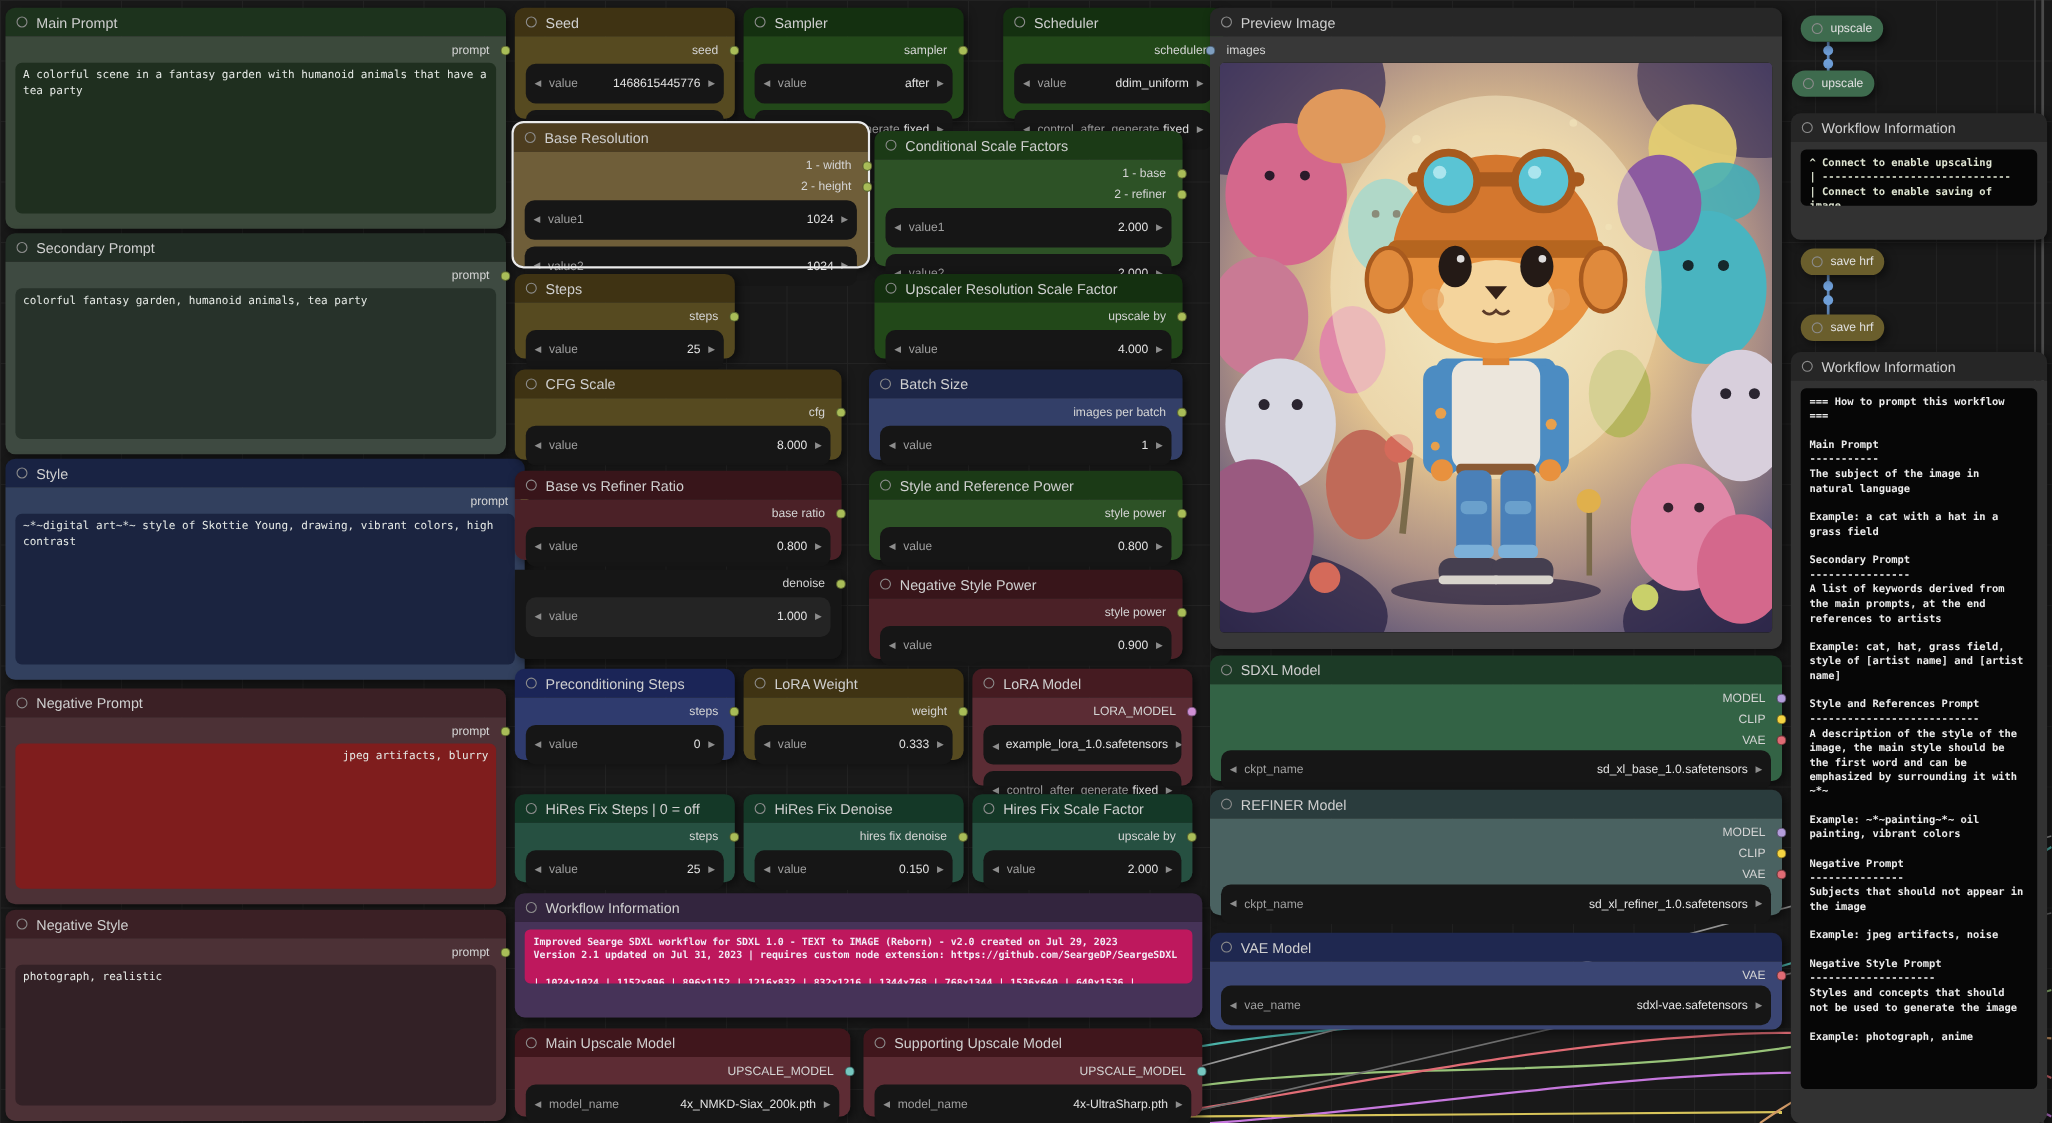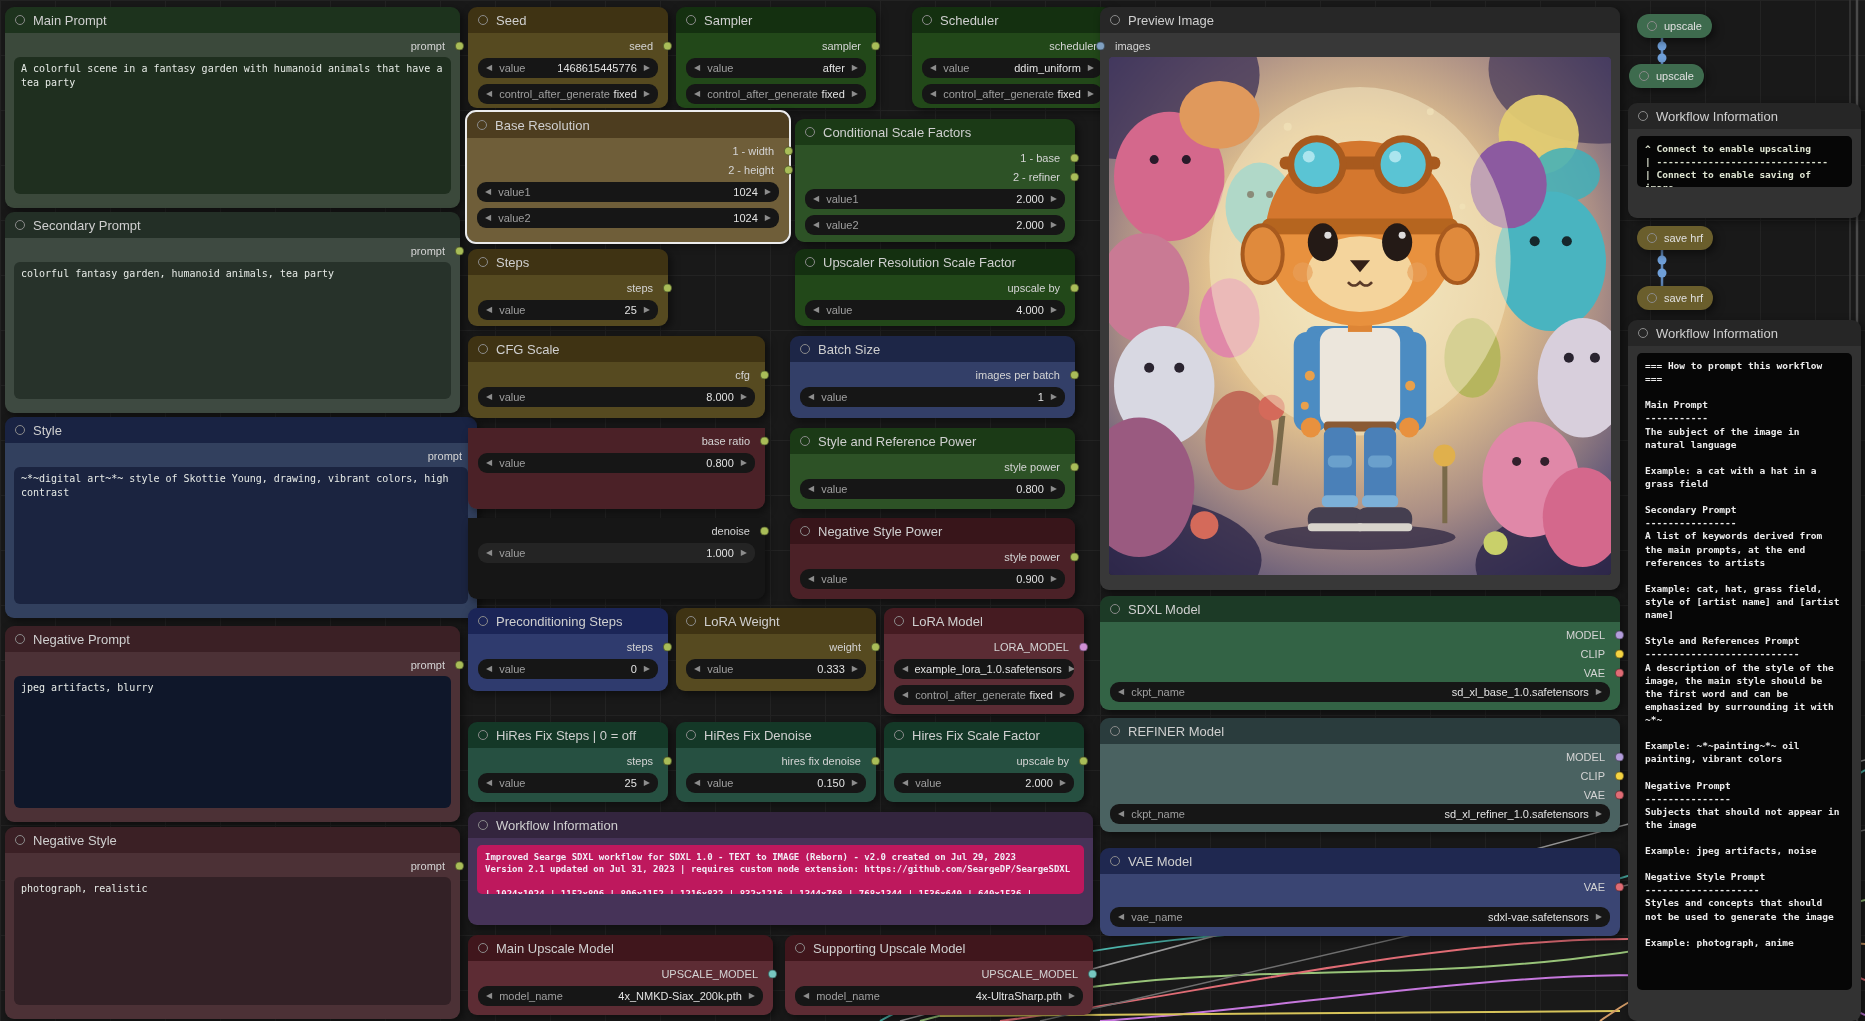--- a/index.html
+++ b/index.html
@@ -14,21 +14,21 @@
   .wires{position:absolute;left:0;top:0;z-index:1;pointer-events:none}
   .node{position:absolute;border-radius:9px;box-shadow:3px 3px 9px rgba(0,0,0,.5);z-index:2;display:flex;flex-direction:column}
   .title{height:26px;flex:none;display:flex;align-items:center;gap:8px;padding:0 10px;border-radius:9px 9px 0 0;font-size:13px;color:#cfcfcf;background:var(--t);white-space:nowrap;overflow:hidden}
   .body{flex:1;display:flex;flex-direction:column;border-radius:0 0 9px 9px;background:var(--b);padding:3px 0 6px;min-height:0}
   .cdot{width:10px;height:10px;border-radius:50%;border:1.5px solid #8b8b8b;flex:none}
   .orow{position:relative;height:19px;flex:none;display:flex;align-items:center;justify-content:flex-end;padding-right:15px;font-size:11px;color:#d4d4d4}
   .irow{position:relative;height:19px;flex:none;display:flex;align-items:center;padding-left:15px;font-size:11px;color:#d4d4d4}
   .dot{position:absolute;width:9px;height:9px;border-radius:50%;top:50%;transform:translateY(-50%);border:1px solid rgba(0,0,0,.45)}
   .orow .dot{right:-4px}
   .irow .dot{left:-4px}
-  .widget{height:20px;flex:none;margin:3px 10px;border-radius:9px;background:#161616;display:flex;align-items:center;justify-content:space-between;padding:0 8px;font-size:11px;overflow:hidden}
+  .widget{height:36px;flex:none;margin:3px 10px;border-radius:9px;background:#161616;display:flex;align-items:flex-end;justify-content:space-between;padding:12px 8px;font-size:11px;overflow:hidden}
   .wg{display:flex;align-items:center;gap:7px;min-width:0}
   .wa{color:#8d8d8d;font-size:8px;flex:none;line-height:1}
   .wa.l::before{content:"◀"}
   .wa.r::before{content:"▶"}
   .wl{color:#9f9f9f;white-space:nowrap;overflow:hidden}
   .wv{color:#e2e2e2;white-space:nowrap}
   .mt-auto{margin-top:auto}
   .ta{flex:1;margin:2px 9px 8px;border-radius:6px;border:none;outline:none;resize:none;font-family:"DejaVu Sans Mono",monospace;font-size:10px;line-height:1.4;color:#e6eae6;padding:5px 7px;overflow:hidden;min-height:0}
   .info{flex:1;margin:4px 9px 25px;border-radius:5px;font-family:"DejaVu Sans Mono",monospace;font-weight:bold;font-size:9.5px;line-height:1.38;padding:6px 8px;white-space:pre-wrap;overflow:hidden;min-height:0}
   .sel{outline:2px solid #ececec}
@@ -106,21 +106,21 @@
 <div class="node" style="left:5px;top:626px;width:455px;height:196px;--t:#3b2025;--b:#4c3136">
   <div class="title">
     <span class="cdot"></span>
     <span>Negative Prompt</span>
   </div>
   <div class="body">
     <div class="orow">
       <span>prompt</span>
       <span class="dot" style="background:#a9bd58"></span>
     </div>
-    <textarea class="ta" style="background: #0f172a;">jpeg artifacts, blurry</textarea>
+    <textarea class="ta" style="background: #7f1d1d; text-align: right;">jpeg artifacts, blurry</textarea>
   </div>
 </div>
 
 <div class="node" style="left:5px;top:827px;width:455px;height:192px;--t:#3b2025;--b:#4c3136">
   <div class="title">
     <span class="cdot"></span>
     <span>Negative Style</span>
   </div>
   <div class="body">
     <div class="orow">
@@ -390,20 +390,24 @@
         </div>
       <div class="wg">
           <span class="wv">1</span>
           <span class="wa r"></span>
         </div>
     </div>
   </div>
 </div>
 
 <div class="node" style="left:468px;top:428px;width:297px;height:81px;--t:#38151a;--b:#4b2127">
+  <div class="title">
+    <span class="cdot"></span>
+    <span>Base vs Refiner Ratio</span>
+  </div>
   <div class="body">
     <div class="orow">
       <span>base ratio</span>
       <span class="dot" style="background:#a9bd58"></span>
     </div>
     <div class="widget">
       <div class="wg">
           <span class="wa l"></span>
           <span class="wl">value</span>
         </div>

